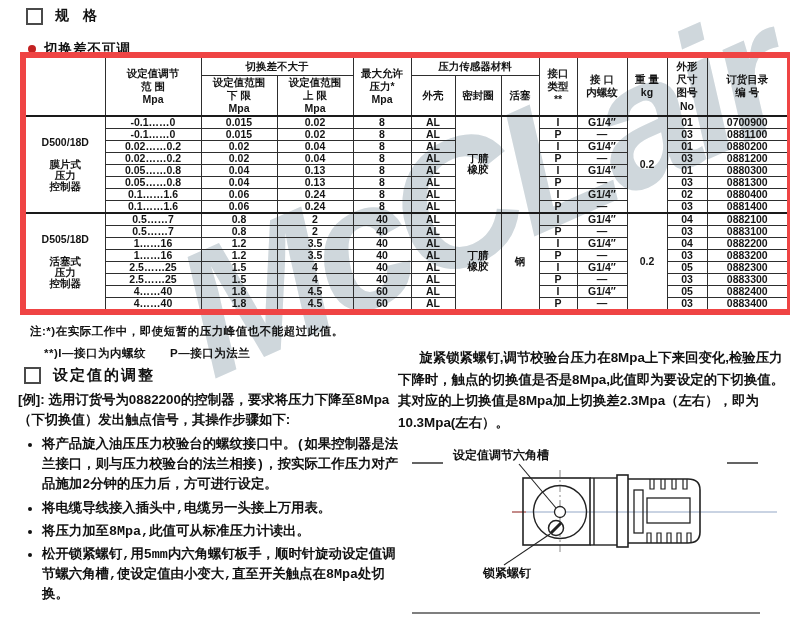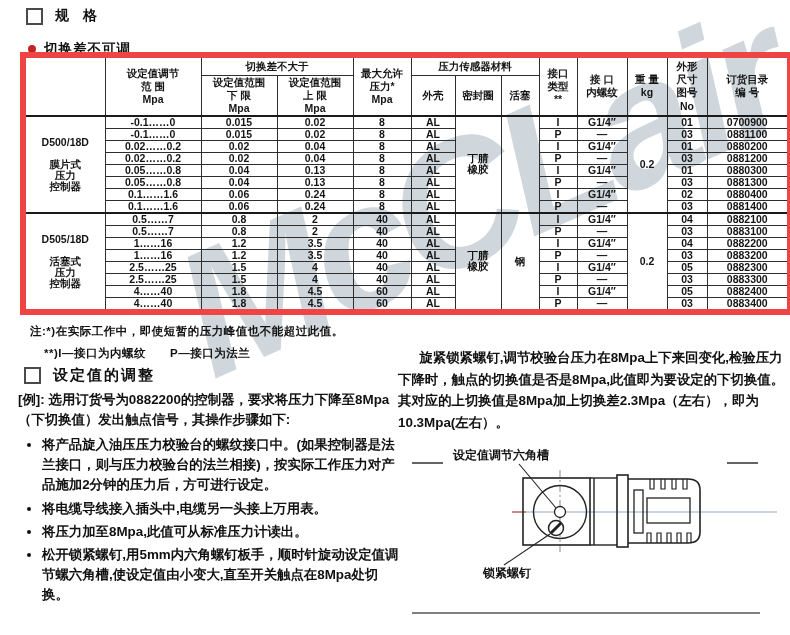--- a/index.html
+++ b/index.html
@@ -45,21 +45,21 @@
 
   
   .note { position:absolute; font-size:11.5px; font-weight:bold; letter-spacing:0.5px; }
 
   
   .col-left { position:absolute; left:18px; top:366px; width:386px; }
   .sec2-head { display:flex; align-items:center; gap:12px; margin-left:6px; margin-bottom:5px; }
   .sec2-head .sec-title { font-size:15px; letter-spacing:2px; }
   .col-left p { font-size:13.4px; font-weight:bold; line-height:1.5; margin:1px 0; }
   ul.steps { margin:5px 0 0 0; padding-left:24px; }
-  ul.steps li { font-size:13.4px; font-weight:bold; line-height:1.5; margin-bottom:3px; }
+  ul.steps li { font-size:13.4px; font-weight:bold; line-height:1.5; margin-bottom:3px;font-family:Liberation Mono, monospace; }
 
   
   .col-right { position:absolute; left:398px; top:347px; width:390px; }
   .col-right p { font-size:13.4px; font-weight:bold; line-height:1.62; text-indent:1.6em; margin:0; }
 
   
   svg.diagram { position:absolute; left:400px; top:442px; }
   .dline { stroke:#222; fill:none; }
   .dlabel { font: bold 12px "Liberation Sans","DejaVu Sans",sans-serif; fill:#111; }
 </style>

